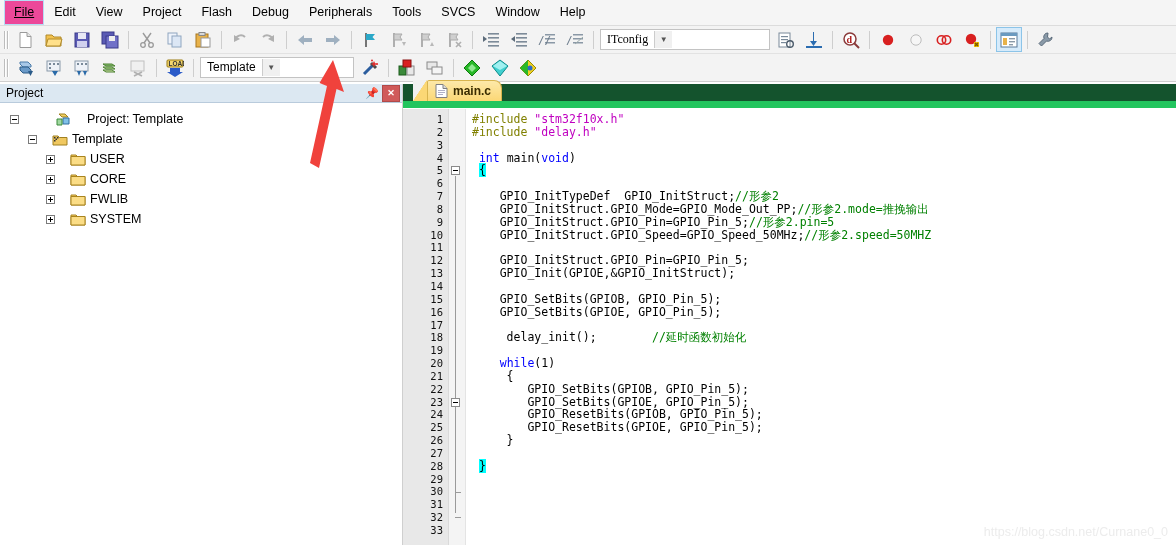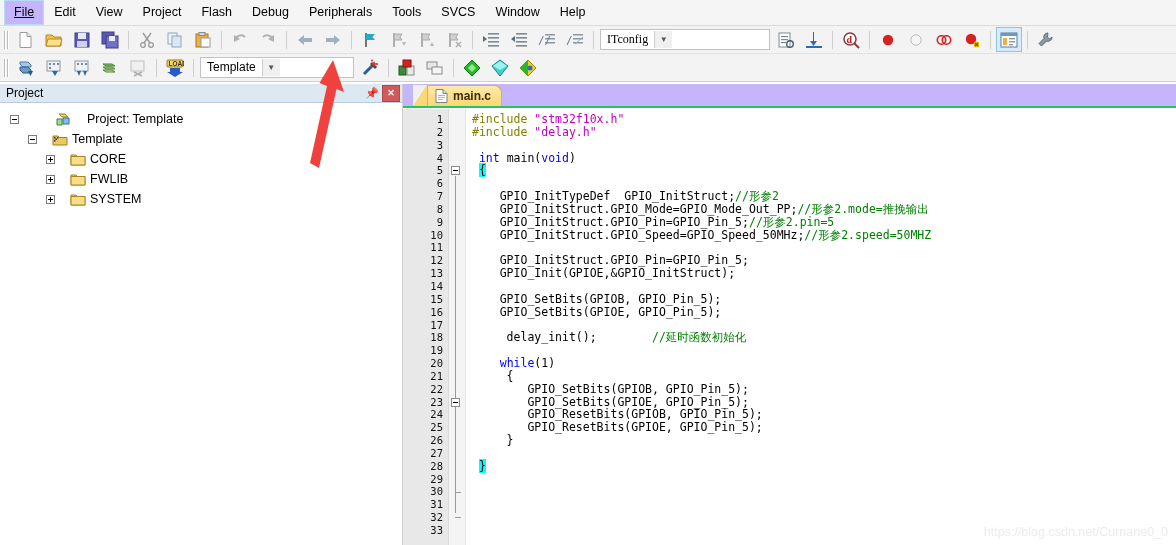--- a/index.html
+++ b/index.html
@@ -17,21 +17,21 @@
     height:26px;background:#f5f5f5;
     border-bottom:1px solid #dcdcdc;
     display:flex;align-items:center;padding-left:4px;
     box-sizing:border-box;
   }
   .menu-item{
     padding:4px 9px;font-size:12.5px;color:#000;
     line-height:15px;border:1px solid transparent;
   }
   .menu-item.active{
-    background:#c4b5fd;border:1px solid #b6dcf5;text-decoration:underline;
+    background:#ec4899;border:1px solid #b6dcf5;text-decoration:underline;
   }
 
   
   .toolbar{
     height:28px;background:#f3f3f3;
     border-bottom:1px solid #e2e2e2;
     display:flex;align-items:center;
     box-sizing:border-box;
   }
   .tb2{border-bottom:1px solid #cfcfcf;}
@@ -119,22 +119,22 @@
     background-image:radial-gradient(#9a9a9a 0.5px,transparent 0.6px);
     background-size:2px 2px;background-position:0 6px;
     background-repeat:repeat-x;}
   .ico{width:17px;height:14px;flex:none;margin-right:4px;
        display:flex;align-items:center;justify-content:center;}
   .lbl{font-size:12.5px;color:#000;}
 
   
   .edit-pane{flex:1;display:flex;flex-direction:column;background:#f7f7f7;min-width:0;}
   .tabstrip{
-    height:24px;background:#c4b5fd;display:flex;align-items:flex-end;
-    border-bottom:2px solid #22c55e;flex:none;padding-left:10px;
+    height:24px;background:#14532d;display:flex;align-items:flex-end;
+    border-bottom:7px solid #22c55e;flex:none;padding-left:10px;
     box-sizing:border-box;
   }
   .tab{
     height:21px;background:linear-gradient(to bottom,#fde9a9,#fbd775);
     border:1px solid #d8b44e;border-bottom:none;
     display:flex;align-items:center;padding:0 10px 0 7px;
     font-size:12px;font-weight:bold;color:#3a2c00;
     border-radius:2px 8px 0 0;
     box-sizing:border-box;
   }
@@ -593,20 +593,33 @@
                 <path d="M1 3h5l1.5 1.5H15V12H1z" fill="#f0c860" stroke="#a08020"></path>
                 <g fill="#303030">
                   <rect x="2" y="4" width="1.5" height="1.5"></rect>
                   <rect x="3.5" y="5.5" width="1.5" height="1.5"></rect>
                   <rect x="2" y="7" width="1.5" height="1.5"></rect>
                   <rect x="5" y="4" width="1.5" height="1.5"></rect>
                 </g>
               </svg>
             </span>
             <span class="lbl">Template</span>
+          </div>
+          <div class="tree-row" style="padding-left: 36px;">
+            <span class="tw">
+              <span class="tbox plus"></span>
+            </span>
+            <span class="dots"></span>
+            <span class="ico">
+              <svg width="16" height="13" viewBox="0 0 16 13">
+                <path d="M1 2h5l1.5 1.5H15V12H1z" fill="#f5cc62" stroke="#a9841f"></path>
+                <path d="M1 3.5h14V12H1z" fill="#fbdd86" stroke="#a9841f"></path>
+              </svg>
+            </span>
+            <span class="lbl">USER</span>
           </div>
           <div class="tree-row" style="padding-left: 36px;">
             <span class="tw">
               <span class="tbox plus"></span>
             </span>
             <span class="dots"></span>
             <span class="ico">
               <svg width="16" height="13" viewBox="0 0 16 13">
                 <path d="M1 2h5l1.5 1.5H15V12H1z" fill="#f5cc62" stroke="#a9841f"></path>
                 <path d="M1 3.5h14V12H1z" fill="#fbdd86" stroke="#a9841f"></path>

